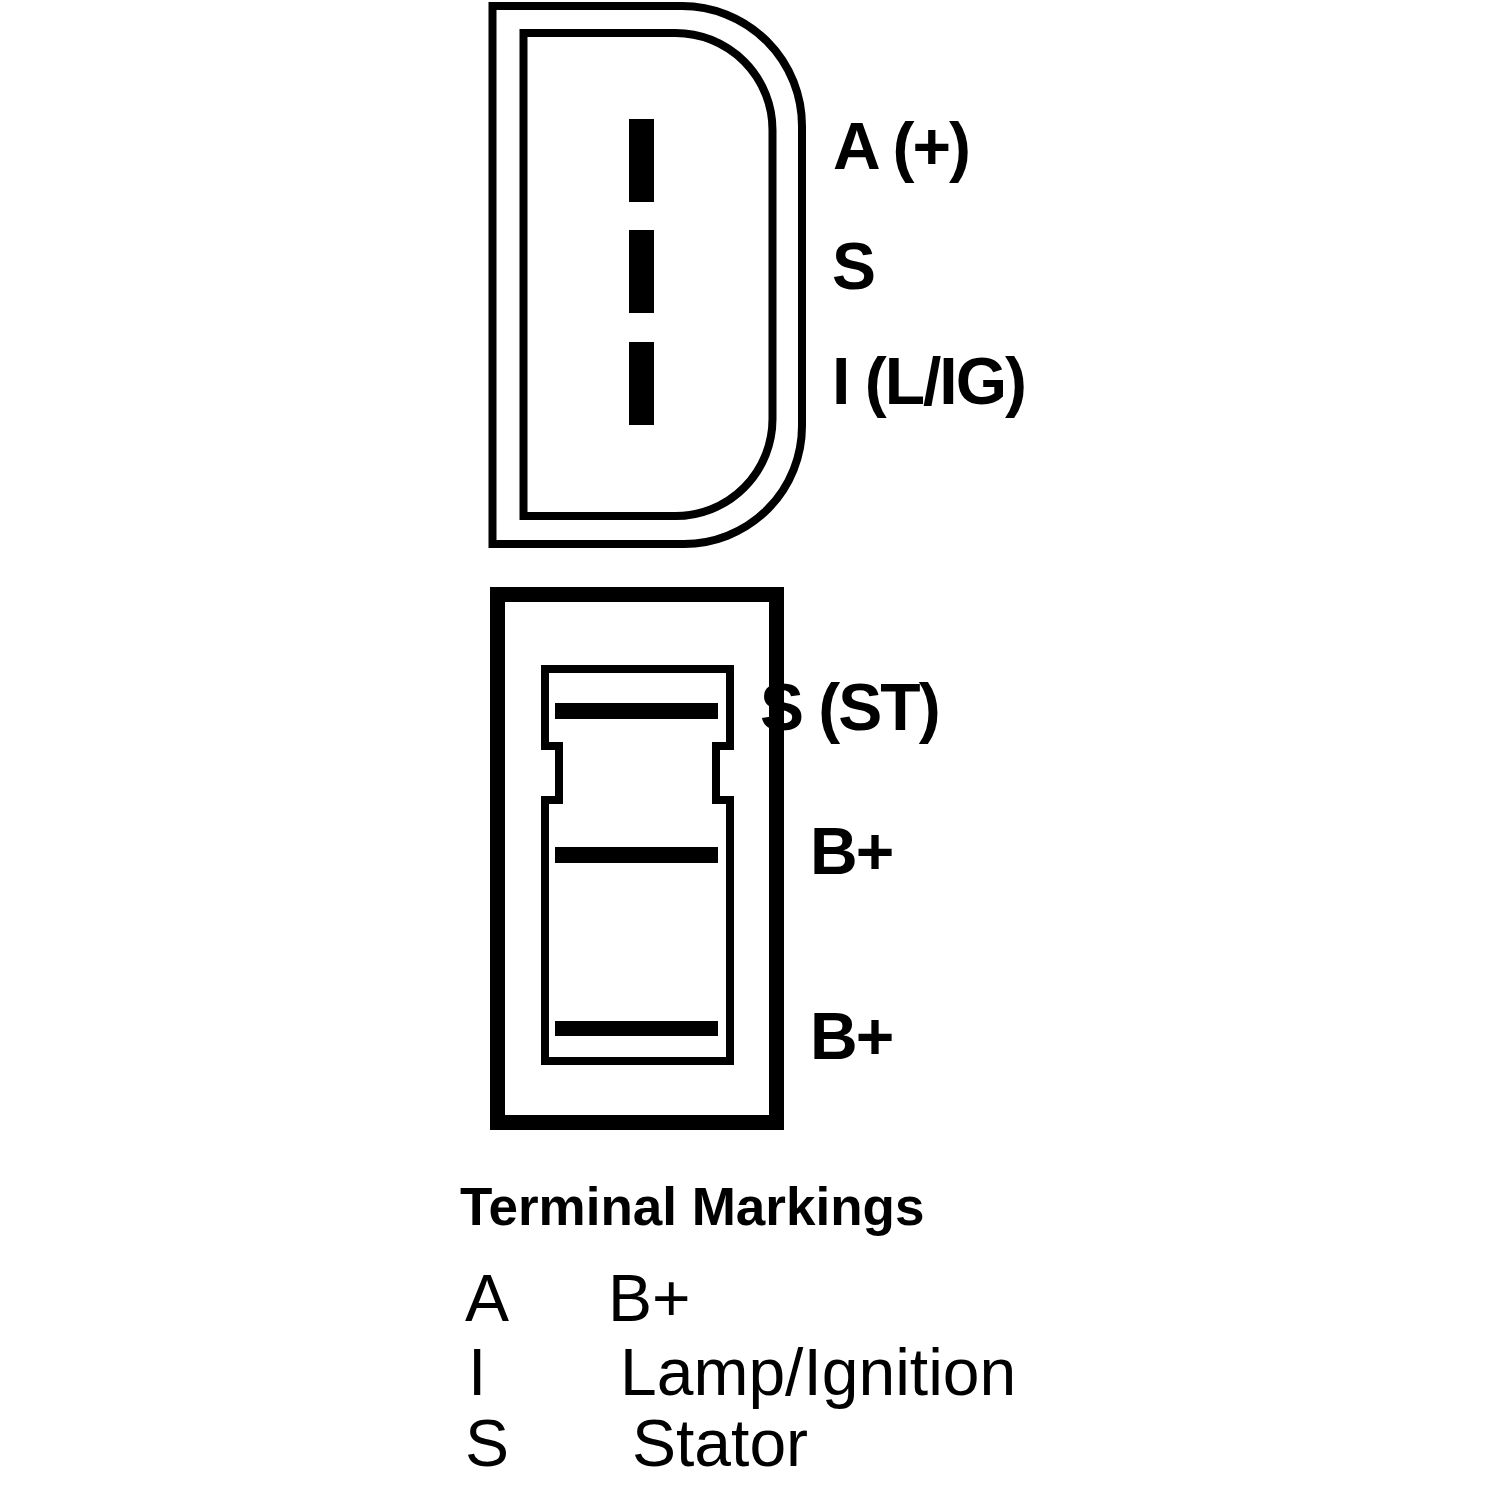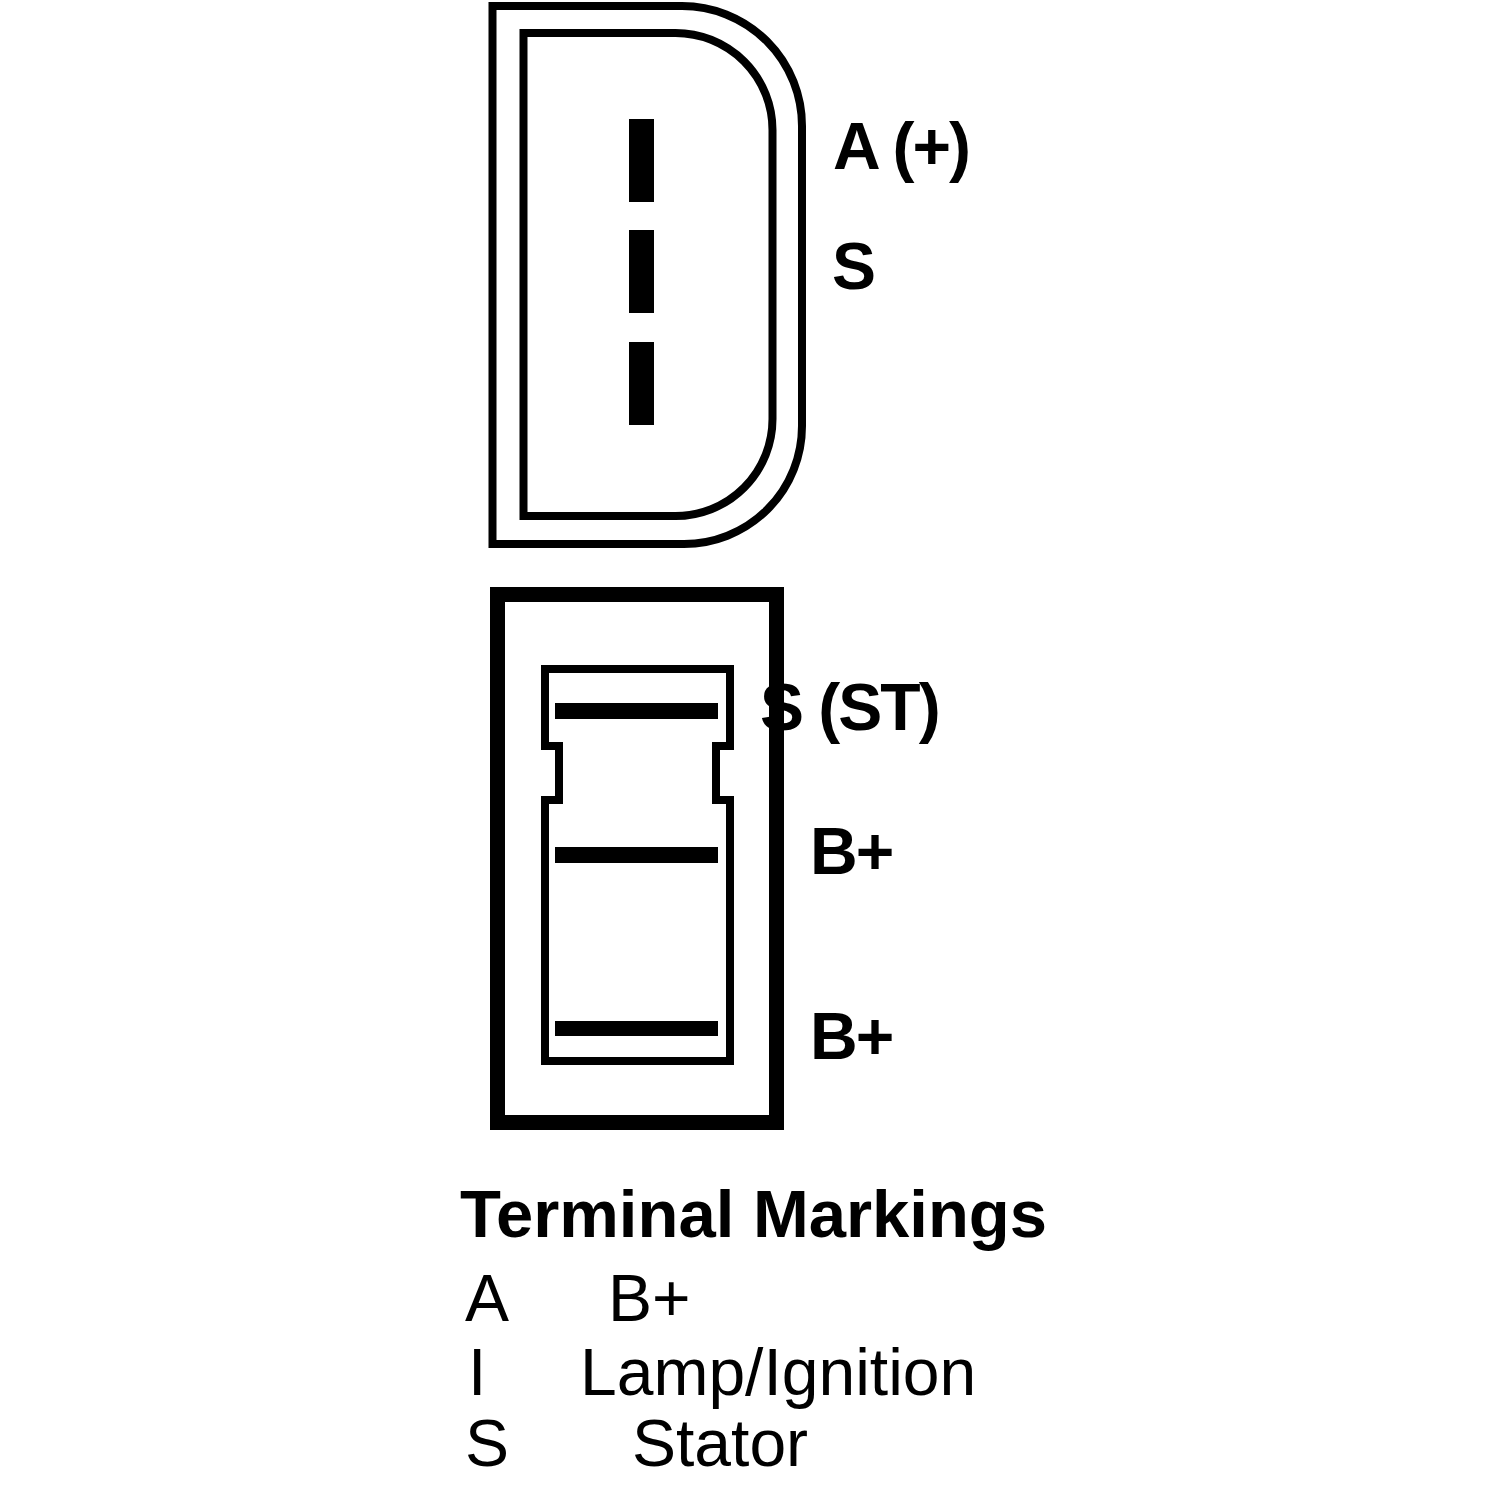--- a/index.html
+++ b/index.html
@@ -41,21 +41,21 @@
     position: absolute;
     font-size: 66px;
     font-weight: 700;
     line-height: 1;
     letter-spacing: -2px;
     white-space: nowrap;
     color: #000000;
   }
   .legend-title {
     position: absolute;
-    font-size: 67px;
+    font-size: 53px;
     font-weight: 700;
     line-height: 1;
     white-space: nowrap;
     color: #000000;
   }
   .legend-mark, .legend-meaning {
     position: absolute;
     font-size: 66px;
     font-weight: 400;
     line-height: 1;
@@ -82,35 +82,36 @@
 
     <path class="shape-line" d="M 545 669 L 730 669 L 730 746 L 716 746 L 716 800 L 730 800 L 730 1061 L 545 1061 L 545 800 L 559 800 L 559 746 L 545 746 Z"></path>
 
     <rect class="pin-fill" x="555" y="703" width="163" height="16"></rect>
     <rect class="pin-fill" x="555" y="847" width="163" height="16"></rect>
     <rect class="pin-fill" x="555" y="1021" width="163" height="15"></rect>
   </svg>
 
   <div class="pin-label" style="left:833px; top:113px;">A (+)</div>
   <div class="pin-label" style="left:832px; top:233px;">S</div>
+  <div class="pin-label" style="left:832px; top:348px;">I (L/IG)</div>
 
   <div class="pin-label" style="left:760px; top:674px;">S (ST)</div>
   <div class="pin-label" style="left:810px; top:818px;">B+</div>
   <div class="pin-label" style="left:810px; top:1003px;">B+</div>
 
   <div class="legend-title" style="left:460px; top:1180px;">Terminal Markings</div>
 
   <div>
     <div class="legend-mark" style="left:465px; top:1265px;">A</div>
     <div class="legend-meaning" style="left:608px; top:1265px;">B+</div>
   </div>
 
   <div>
     <div class="legend-mark" style="left:468px; top:1339px;">I</div>
-    <div class="legend-meaning" style="left:580px; top:1339px;">Lamp/Ignition</div>
+    <div class="legend-meaning" style="left:620px; top:1339px;">Lamp/Ignition</div>
   </div>
 
   <div>
     <div class="legend-mark" style="left:465px; top:1410px;">S</div>
     <div class="legend-meaning" style="left:632px; top:1410px;">Stator</div>
   </div>
 
 </div>
 
 </body></html>

